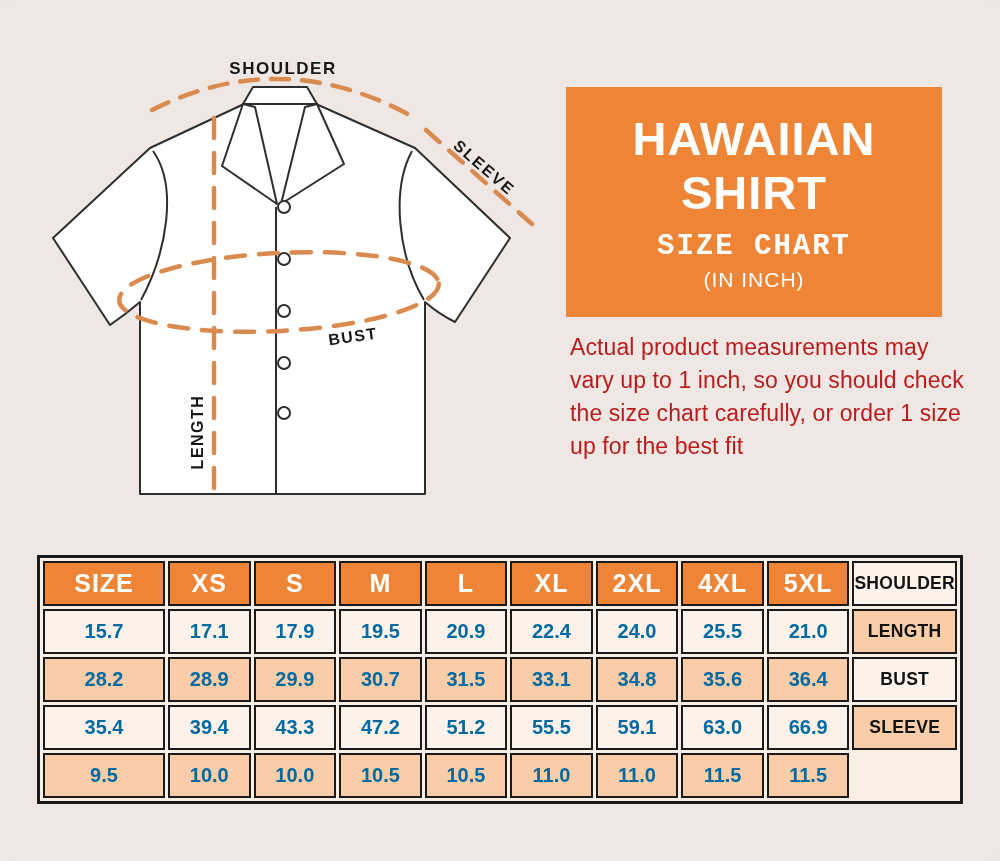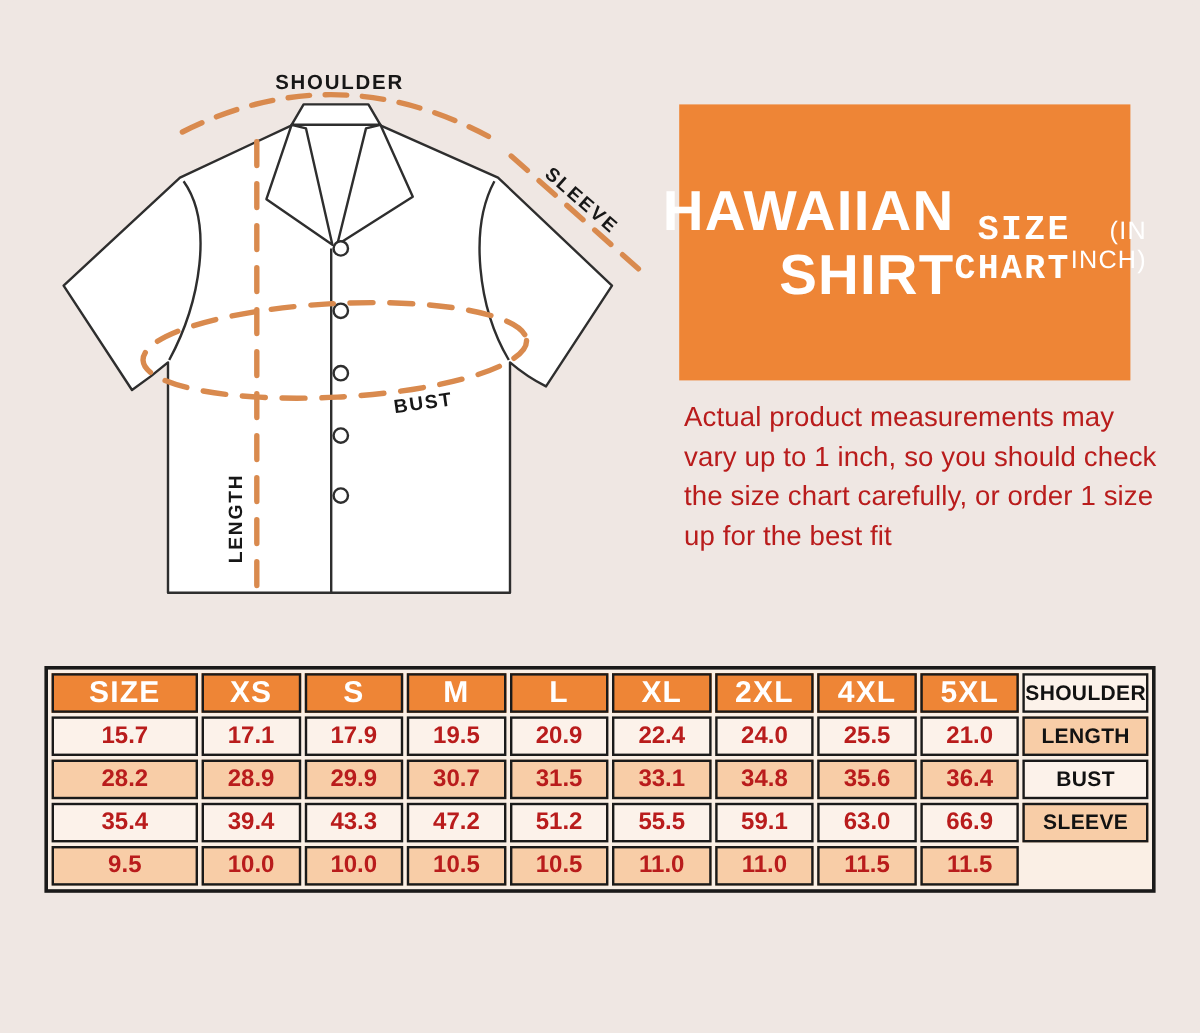--- a/index.html
+++ b/index.html
@@ -14,22 +14,22 @@
     letter-spacing:1.5px; white-space:nowrap; transform:translate(-50%,-50%);
   }
   .label-shoulder { left:283px; top:69px; font-size:17px; }
   .label-sleeve   { left:484px; top:168px; transform:translate(-50%,-50%) rotate(41deg); letter-spacing:2px; }
   .label-bust     { left:353px; top:337px; transform:translate(-50%,-50%) rotate(-8deg); }
   .label-length   { left:198px; top:432px; transform:translate(-50%,-50%) rotate(-90deg); }
 
   
   .title-panel {
     position:absolute; left:566px; top:87px; width:376px; height:230px;
-    background:#EE8536; color:#FFFFFF; text-align:right;
-    display:flex; flex-direction:row; justify-content:center; align-items:center;
+    background:#EE8536; color:#FFFFFF; text-align:center;
+    display:flex; flex-direction:column; justify-content:center; align-items:center;
   }
   .title-main {
     font-weight:bold; font-size:47px; line-height:1.13; letter-spacing:1px;
     max-width:330px;
   }
   .title-sub { font-weight:bold; font-size:29px; letter-spacing:2px; margin-top:11px;font-family:Liberation Mono, monospace; }
   .title-unit { font-weight:normal; font-size:21px; letter-spacing:1px; margin-top:5px; }
 
   
   .note-text {
@@ -37,28 +37,28 @@
     font-size:23px; line-height:33px; color:#b91c1c; letter-spacing:0.1px;
   }
 
   
   .size-table {
     position:absolute; left:37px; top:555px; width:926px;
     border:3px solid #1A1A1A; background:#FAEFE5; padding:3px;
     display:grid; grid-template-columns:122px repeat(9, 1fr); gap:3px;
   }
   .cell {
-    border:2.5px solid #1A1A1A; height:33px;
+    border:2.5px solid #1A1A1A; height:45px;
     display:flex; align-items:center; justify-content:center;
   }
   .cell.head { background:#EE8536; color:#FFFFFF; font-weight:bold; font-size:25px; letter-spacing:1px; }
   .cell.light { background:#FCF2EA; }
   .cell.peach { background:#F8CDA7; }
   .cell.rowlabel { font-weight:bold; font-size:17.5px; color:#121212; letter-spacing:0.3px; }
-  .cell.val { font-weight:bold; font-size:20px; color:#b91c1c; }
+  .cell.val { font-weight:bold; font-size:20px; color:#0369a1; }
 </style>
 </head>
 <body>
 
 <div class="canvas">
 
   <svg class="diagram-svg" width="1000" height="861" viewBox="0 0 1000 861">
 
     <path d="M 244 104 L 150 148 L 53 238 L 110 325 Q 126 314 140 302 L 140 494 L 425 494 L 425 302 Q 439 314 455 322 L 510 238 L 415 148 L 316 104 Z" fill="#FFFFFF" stroke="#2E2E2E" stroke-width="2" stroke-linejoin="round"></path>
 

